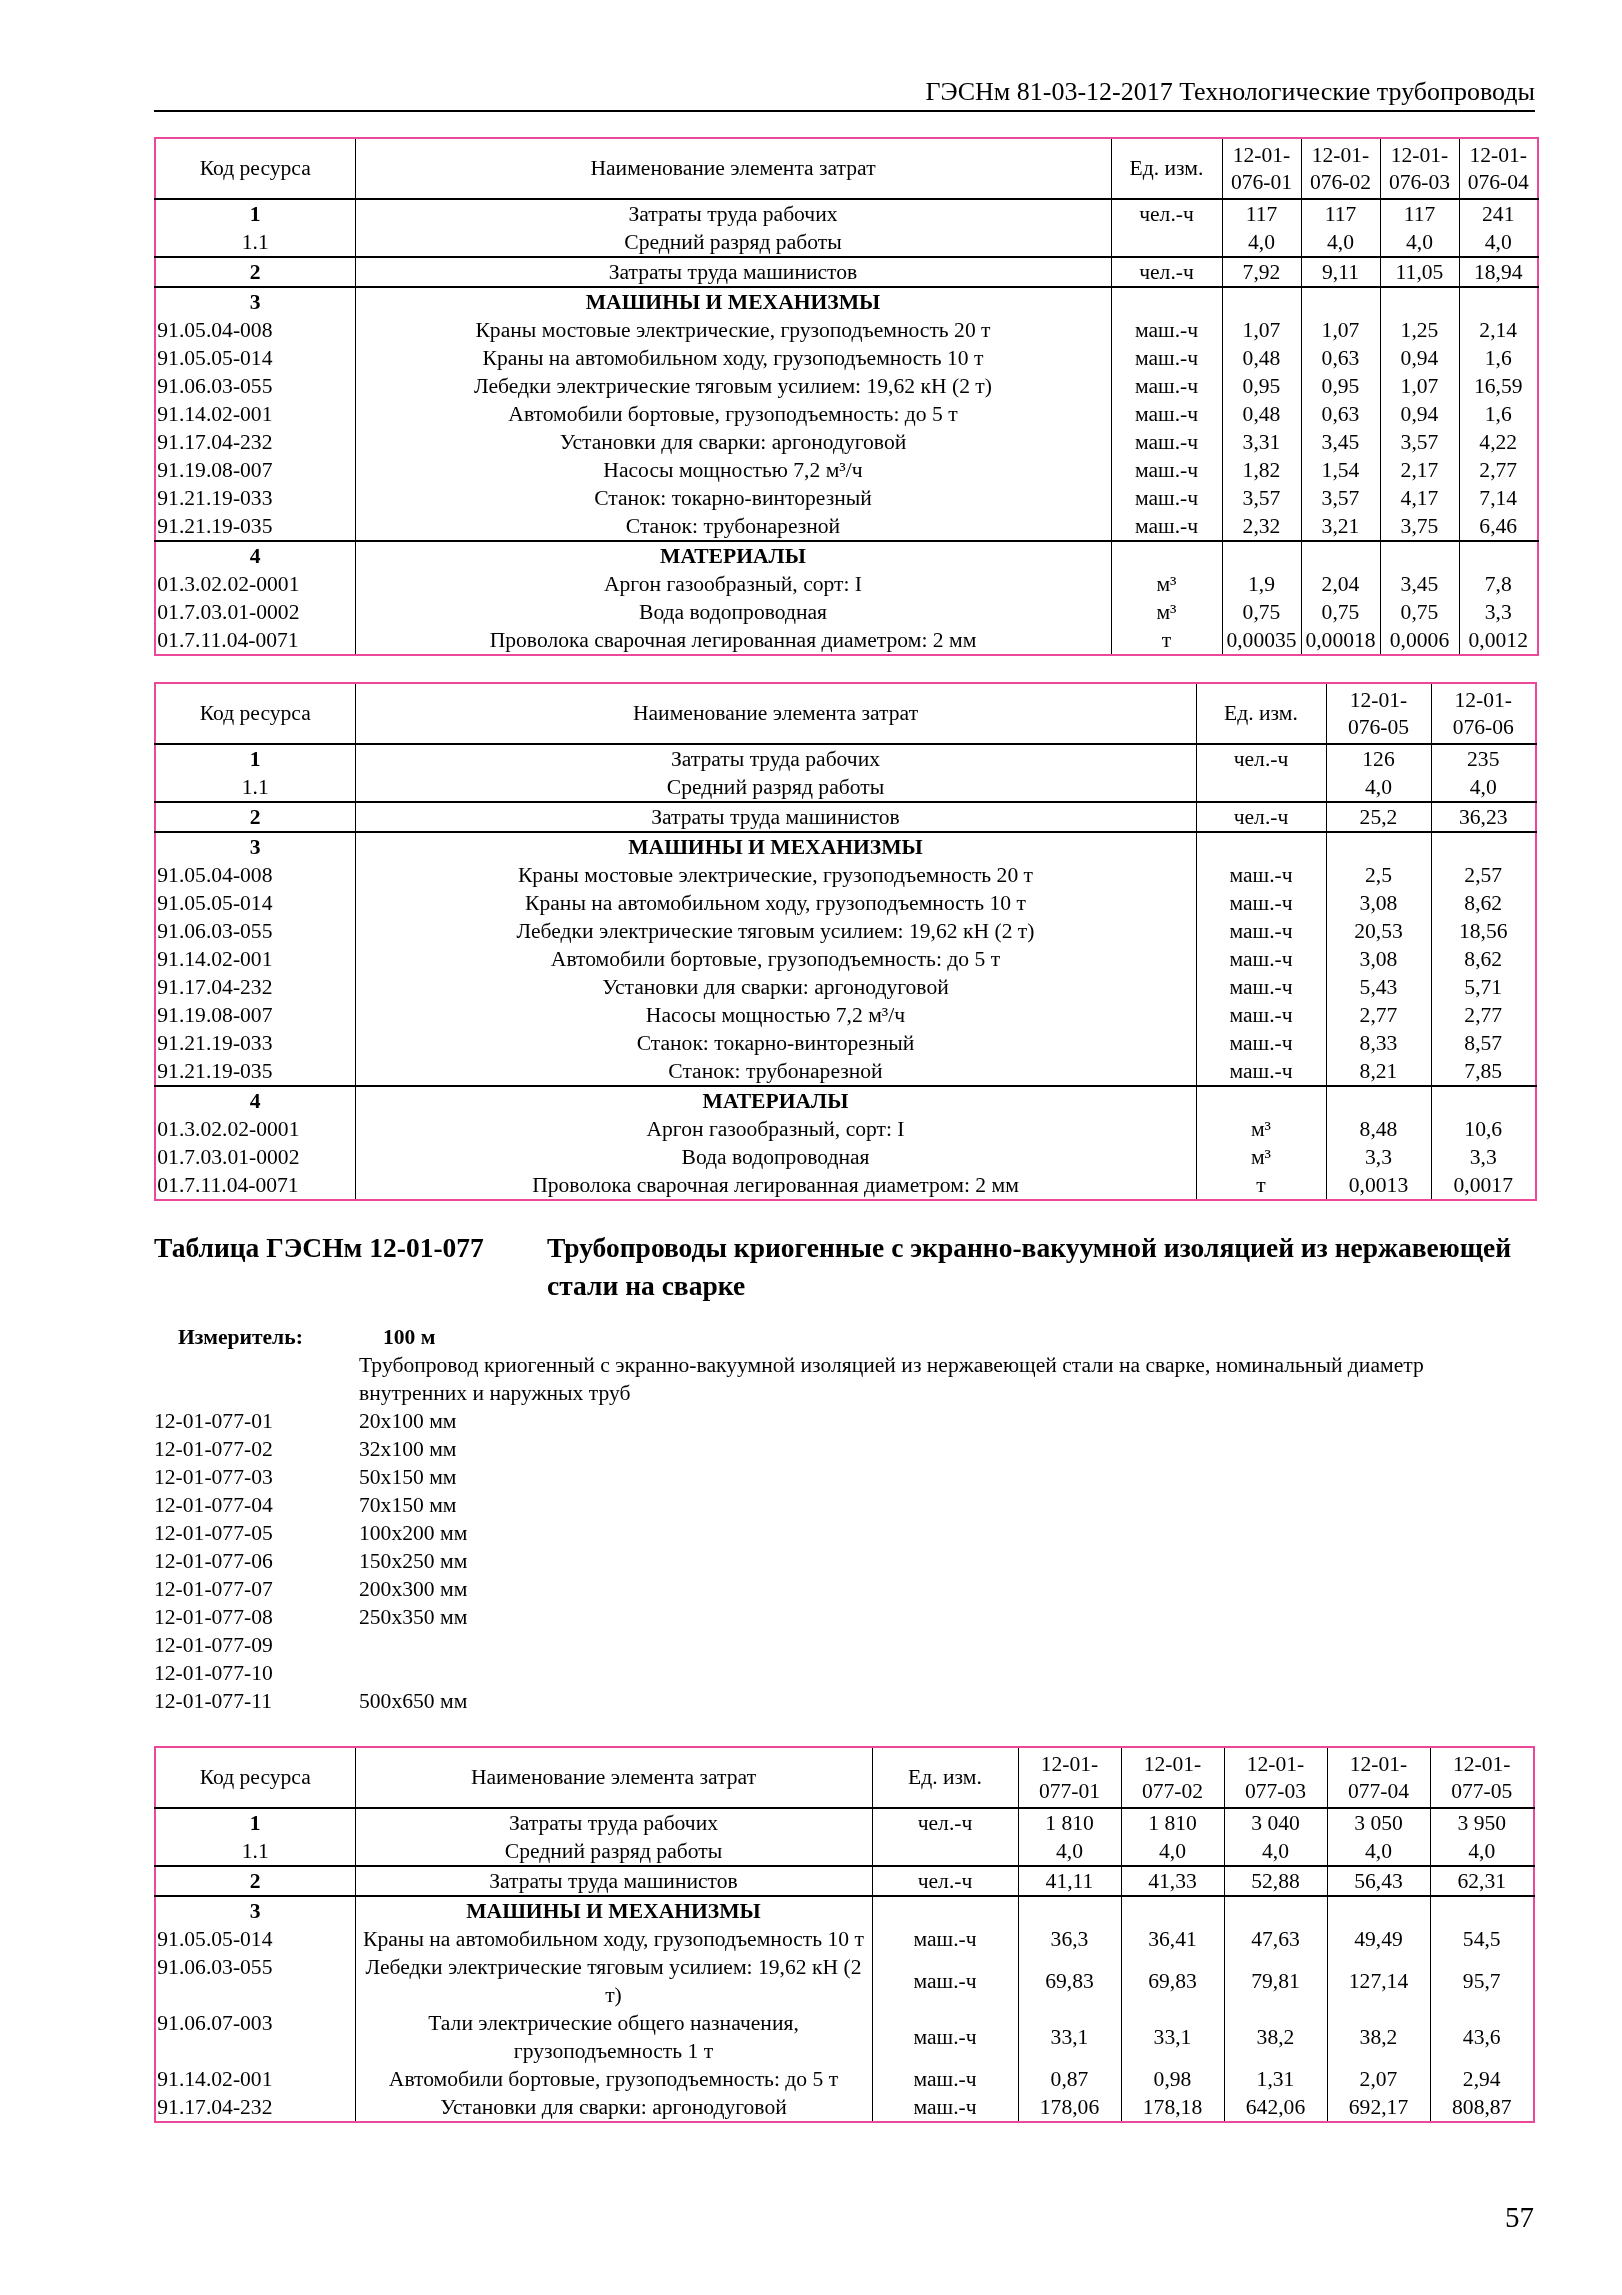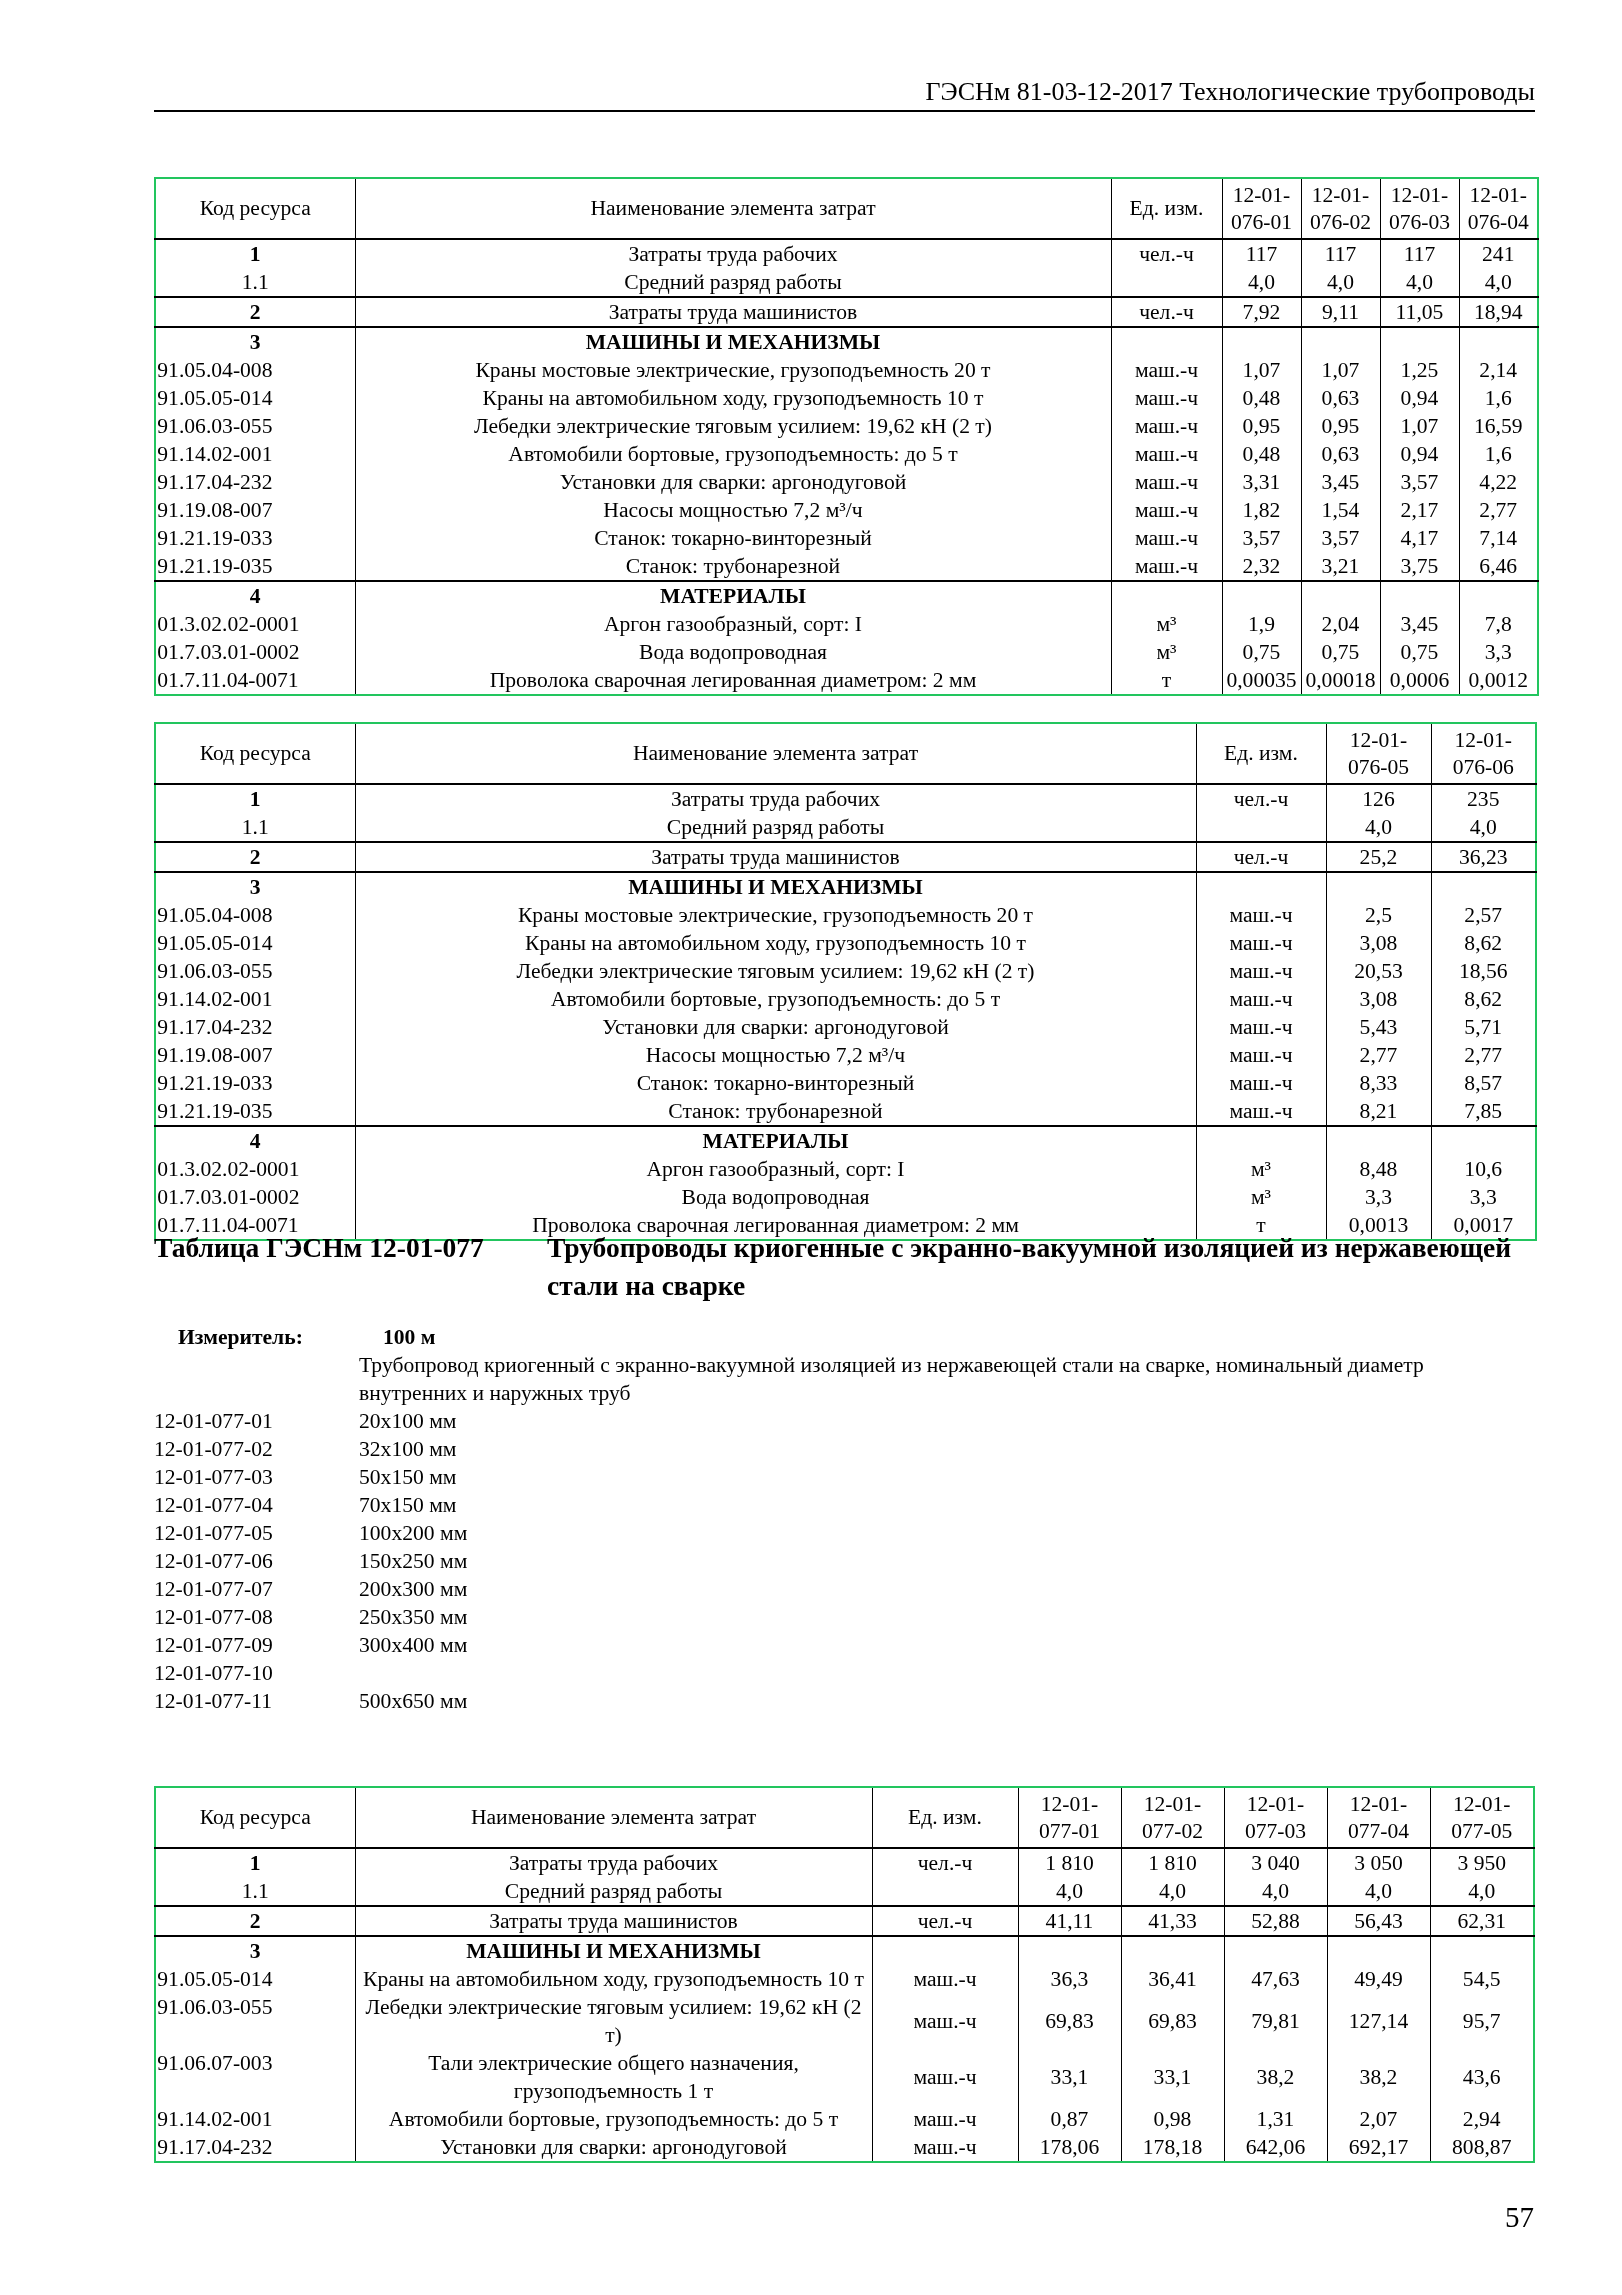--- a/index.html
+++ b/index.html
@@ -13,21 +13,21 @@
     border-bottom: 2px solid #000; padding-bottom: 2.6px;
   }
   table.norm {
     position: absolute; left: 154px; width: 1381px;
     border-collapse: collapse; table-layout: fixed; font-size: 21.6px; line-height: 28px;
   }
   table.norm td, table.norm th {
     border-left: 1.3px solid #000; border-right: 1.3px solid #000;
     padding: 0 1.3px; vertical-align: top; font-weight: normal;
   }
-  table.norm { border: 2px solid #22c55e; margin-top: 40px; }
+  table.norm { border: 2px solid #ec4899; }
   table.norm thead th {
     border: 1.3px solid #000; border-bottom: 2px solid #000;
     text-align: center; vertical-align: middle; line-height: 27px; padding: 2.6px 1.3px;
   }
   table.norm tr.grp-start td { border-top: 2px solid #000; }
   .c-code { text-align: left; }
   .c-code.center { text-align: center; }
   .c-code.bold { font-weight: bold; }
   .c-name { text-align: center; }
   .c-name.bold { font-weight: bold; }
@@ -425,21 +425,20 @@
       <div class="row">
         <span class="lbl">12-01-077-07</span>
         <span class="val">200x300 мм</span>
       </div>
       <div class="row">
         <span class="lbl">12-01-077-08</span>
         <span class="val">250x350 мм</span>
       </div>
       <div class="row">
         <span class="lbl">12-01-077-09</span>
-        <span class="val">300x400 мм</span>
       </div>
       <div class="row">
         <span class="lbl">12-01-077-10</span>
       </div>
       <div class="row">
         <span class="lbl">12-01-077-11</span>
         <span class="val">500x650 мм</span>
       </div>
     </div>
 </div>

